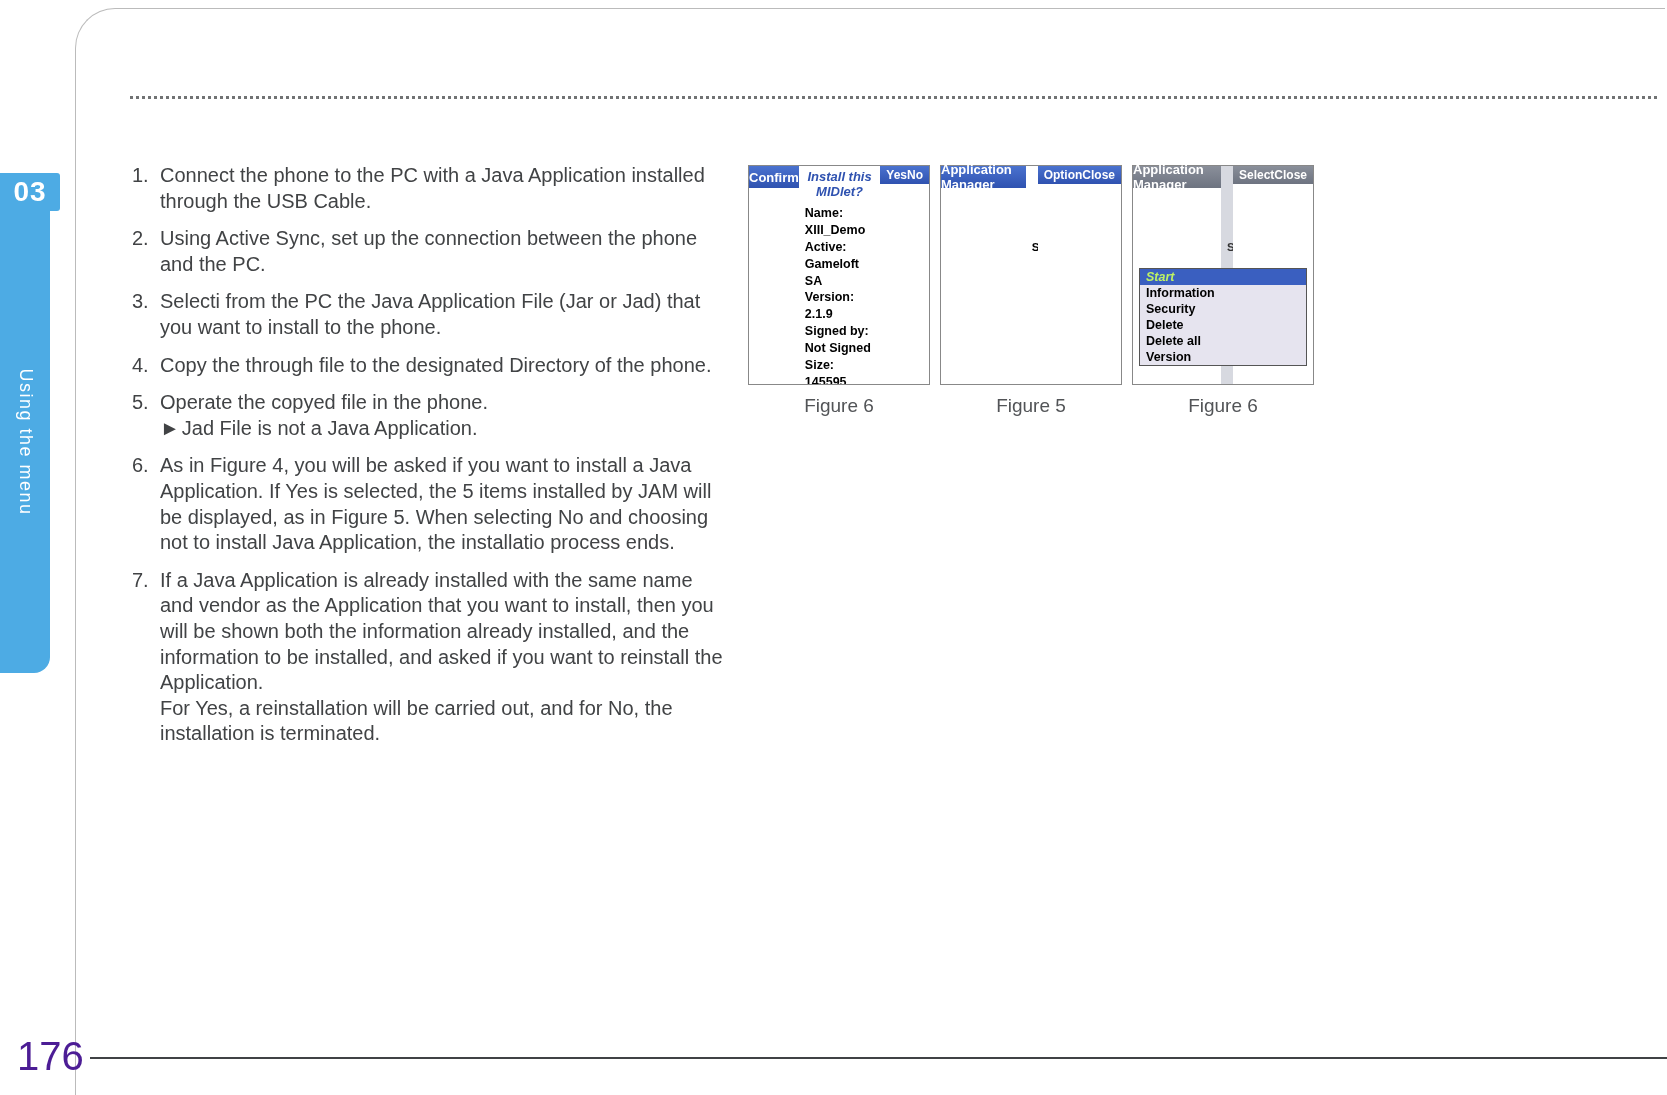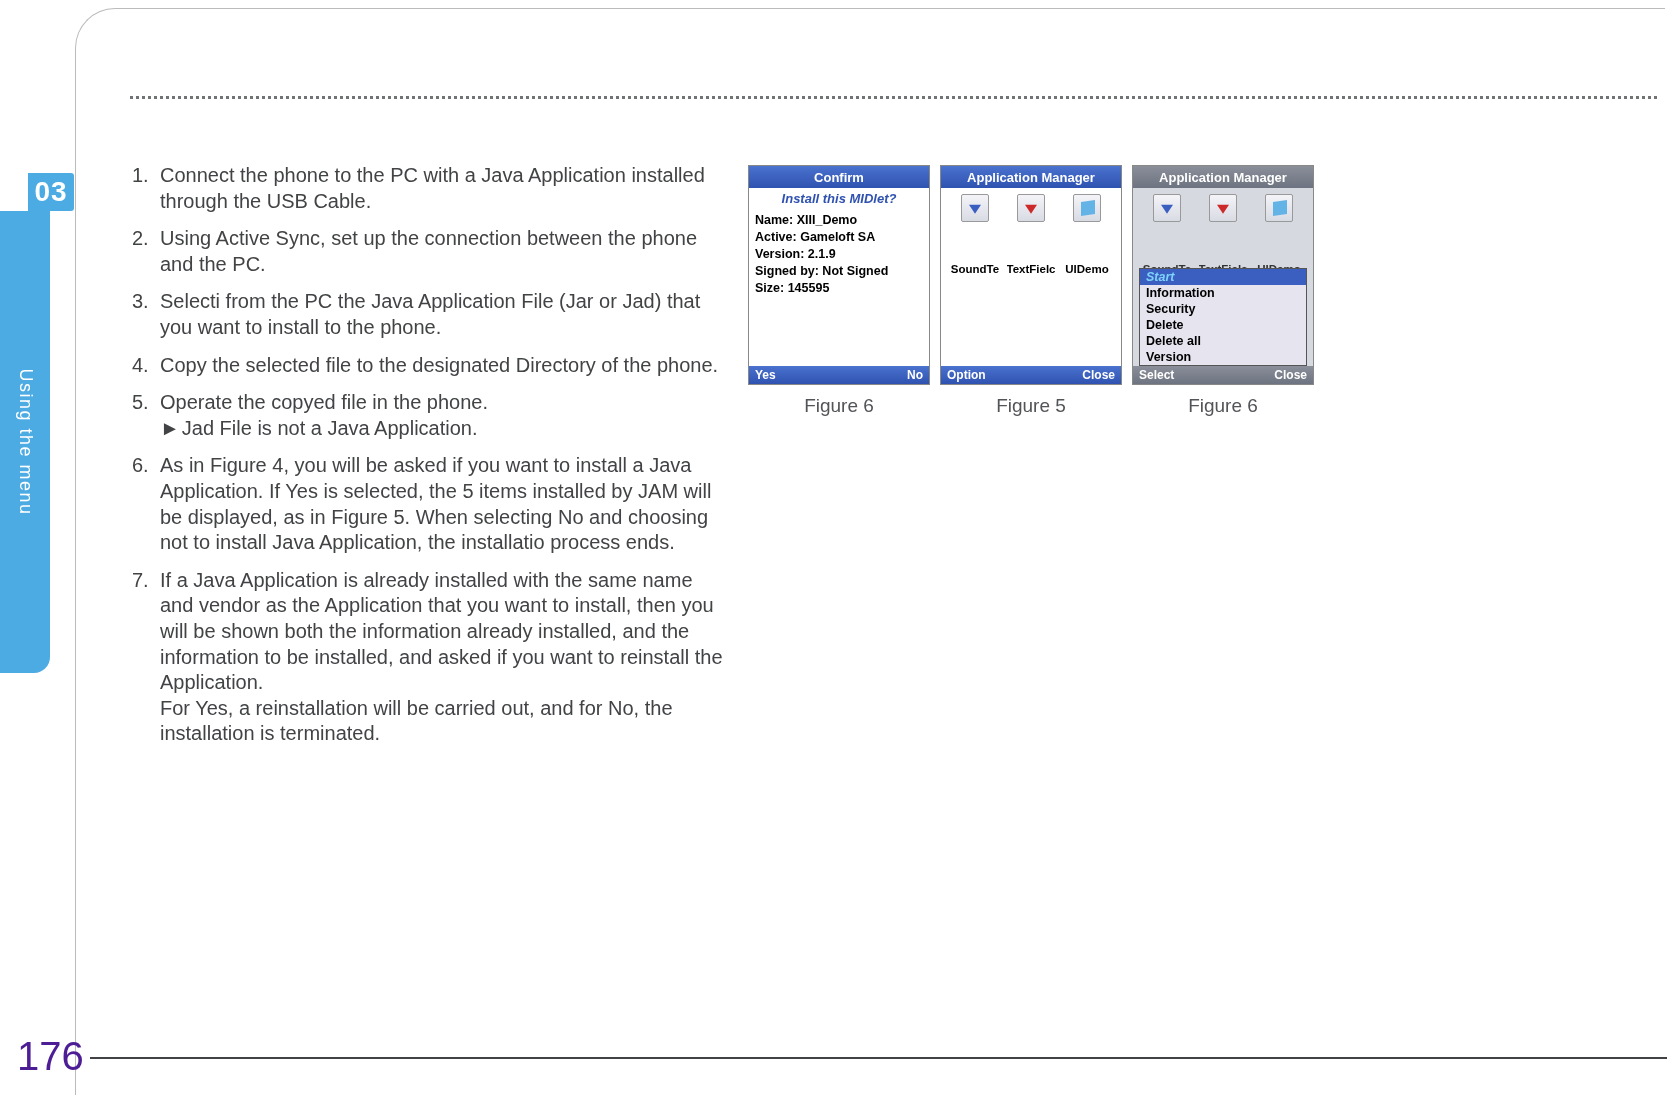--- a/index.html
+++ b/index.html
@@ -27,32 +27,31 @@
     top: 96px;
     left: 130px;
     right: 10px;
     height: 0;
     border-top: 3px dotted #717374;
   }
   .chapter-badge {
     position: absolute;
     top: 173px;
     left: 0;
-    width: 46px;
+    width: 60px;
     height: 38px;
     background: #4dabe4;
     border-radius: 0 3px 3px 0;
     color: #fff;
     font-size: 28px;
     font-weight: bold;
     display: flex;
     align-items: center;
     justify-content: center;
     letter-spacing: 1px;
-    margin-left: 28px;
   }
   .side-tab {
     position: absolute;
     top: 211px;
     left: 0;
     width: 50px;
     height: 462px;
     background: #4dabe4;
     border-radius: 0 0 16px 0;
   }
@@ -104,21 +103,21 @@
   }
   .phone {
     width: 182px;
     position: relative;
   }
   .screen {
     height: 220px;
     border: 1px solid #888;
     background: #fff;
     display: flex;
-    flex-direction: column;
+    flex-direction: row;
     font-family: Verdana, Arial, sans-serif;
     font-size: 13px;
   }
   .titlebar {
     height: 22px;
     background: linear-gradient(#4a72cf, #2f52b0);
     color: #fff;
     font-weight: bold;
     font-size: 13px;
     display: flex;
@@ -211,21 +210,21 @@
     font-size: 12.5px;
     color: #000;
   }
   .menu-item {
     padding: 1px 6px;
     font-weight: bold;
     border-bottom: 0;
   }
   .menu-item.active {
     background: #3a5fc0;
-    color: #7dd3fc;
+    color: #bef264;
     font-style: italic;
   }
   .page-number {
     position: absolute;
     left: 17px;
     bottom: 16px;
     font-size: 40px;
     font-weight: normal;
     color: #4c1d95;
   }
@@ -260,21 +259,21 @@
     <div class="step">
       <div class="num">2.</div>
       <div class="txt">Using Active Sync, set up the connection between the phone and the PC.</div>
     </div>
     <div class="step">
       <div class="num">3.</div>
       <div class="txt">Selecti from the PC the Java Application File (Jar or Jad) that you want to install to the phone.</div>
     </div>
     <div class="step">
       <div class="num">4.</div>
-      <div class="txt">Copy the selected file to the designated Directory of the phone.</div>
+      <div class="txt">Copy the through file to the designated Directory of the phone.</div>
     </div>
     <div class="step">
       <div class="num">5.</div>
       <div class="txt">
         <span>Operate the copyed file in the phone.</span><br>
         <span class="note-line">Jad File is not a Java Application.</span>
       </div>
     </div>
     <div class="step">
       <div class="num">6.</div>

